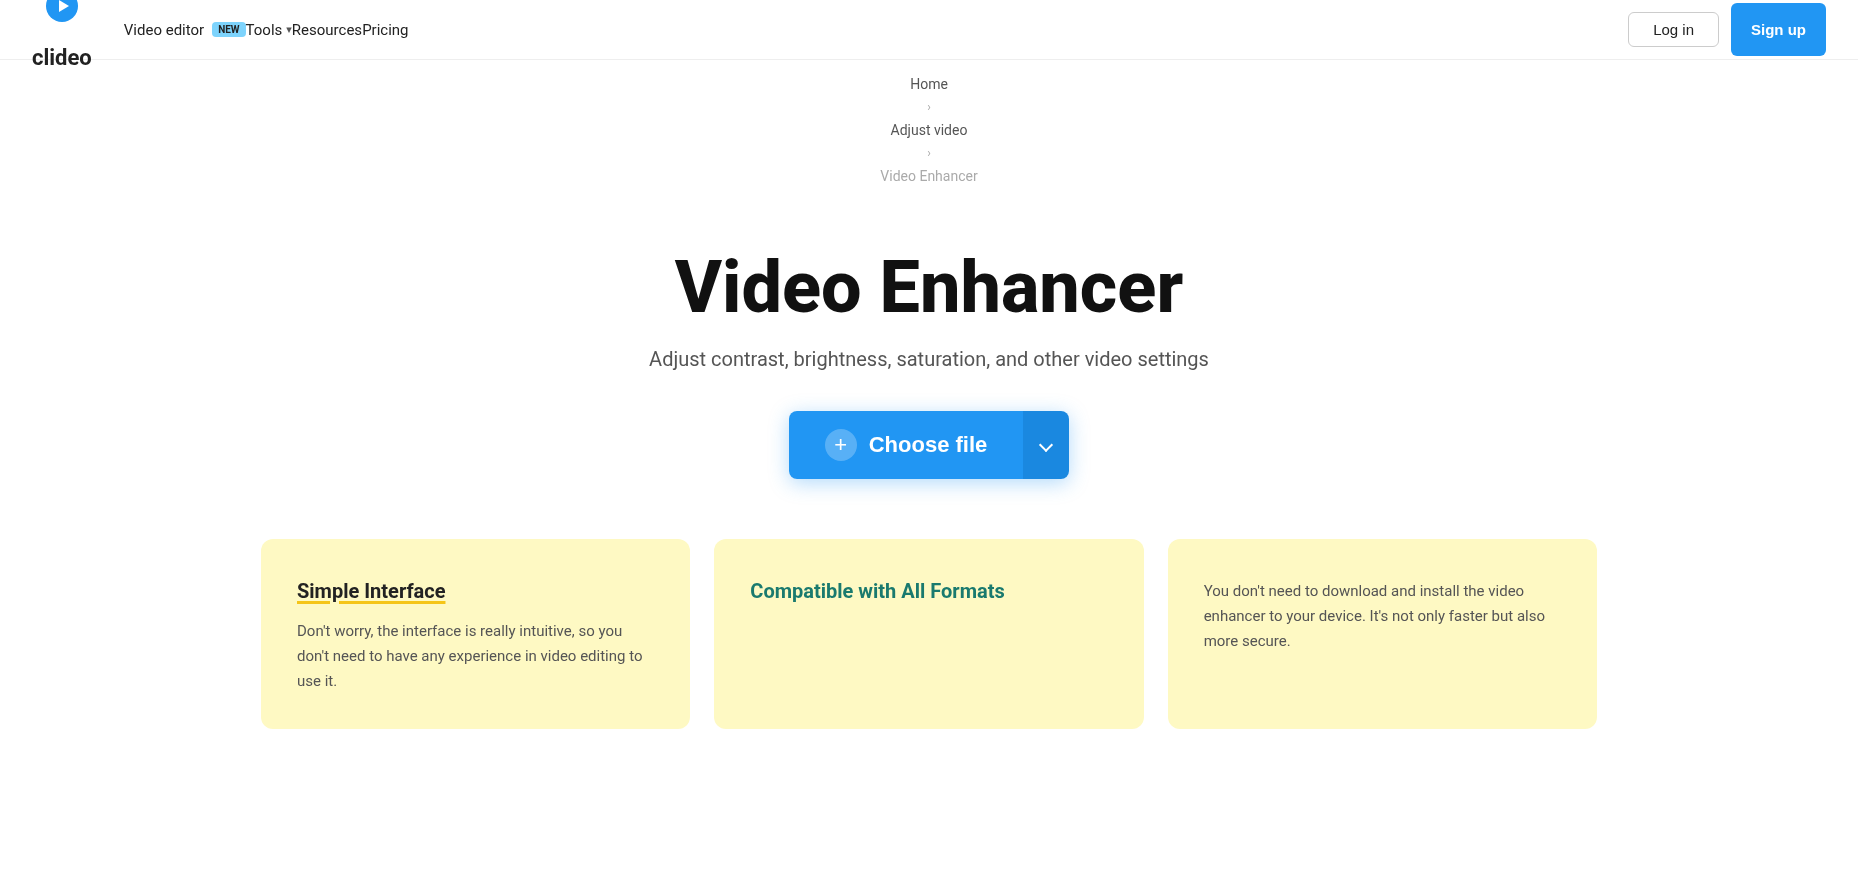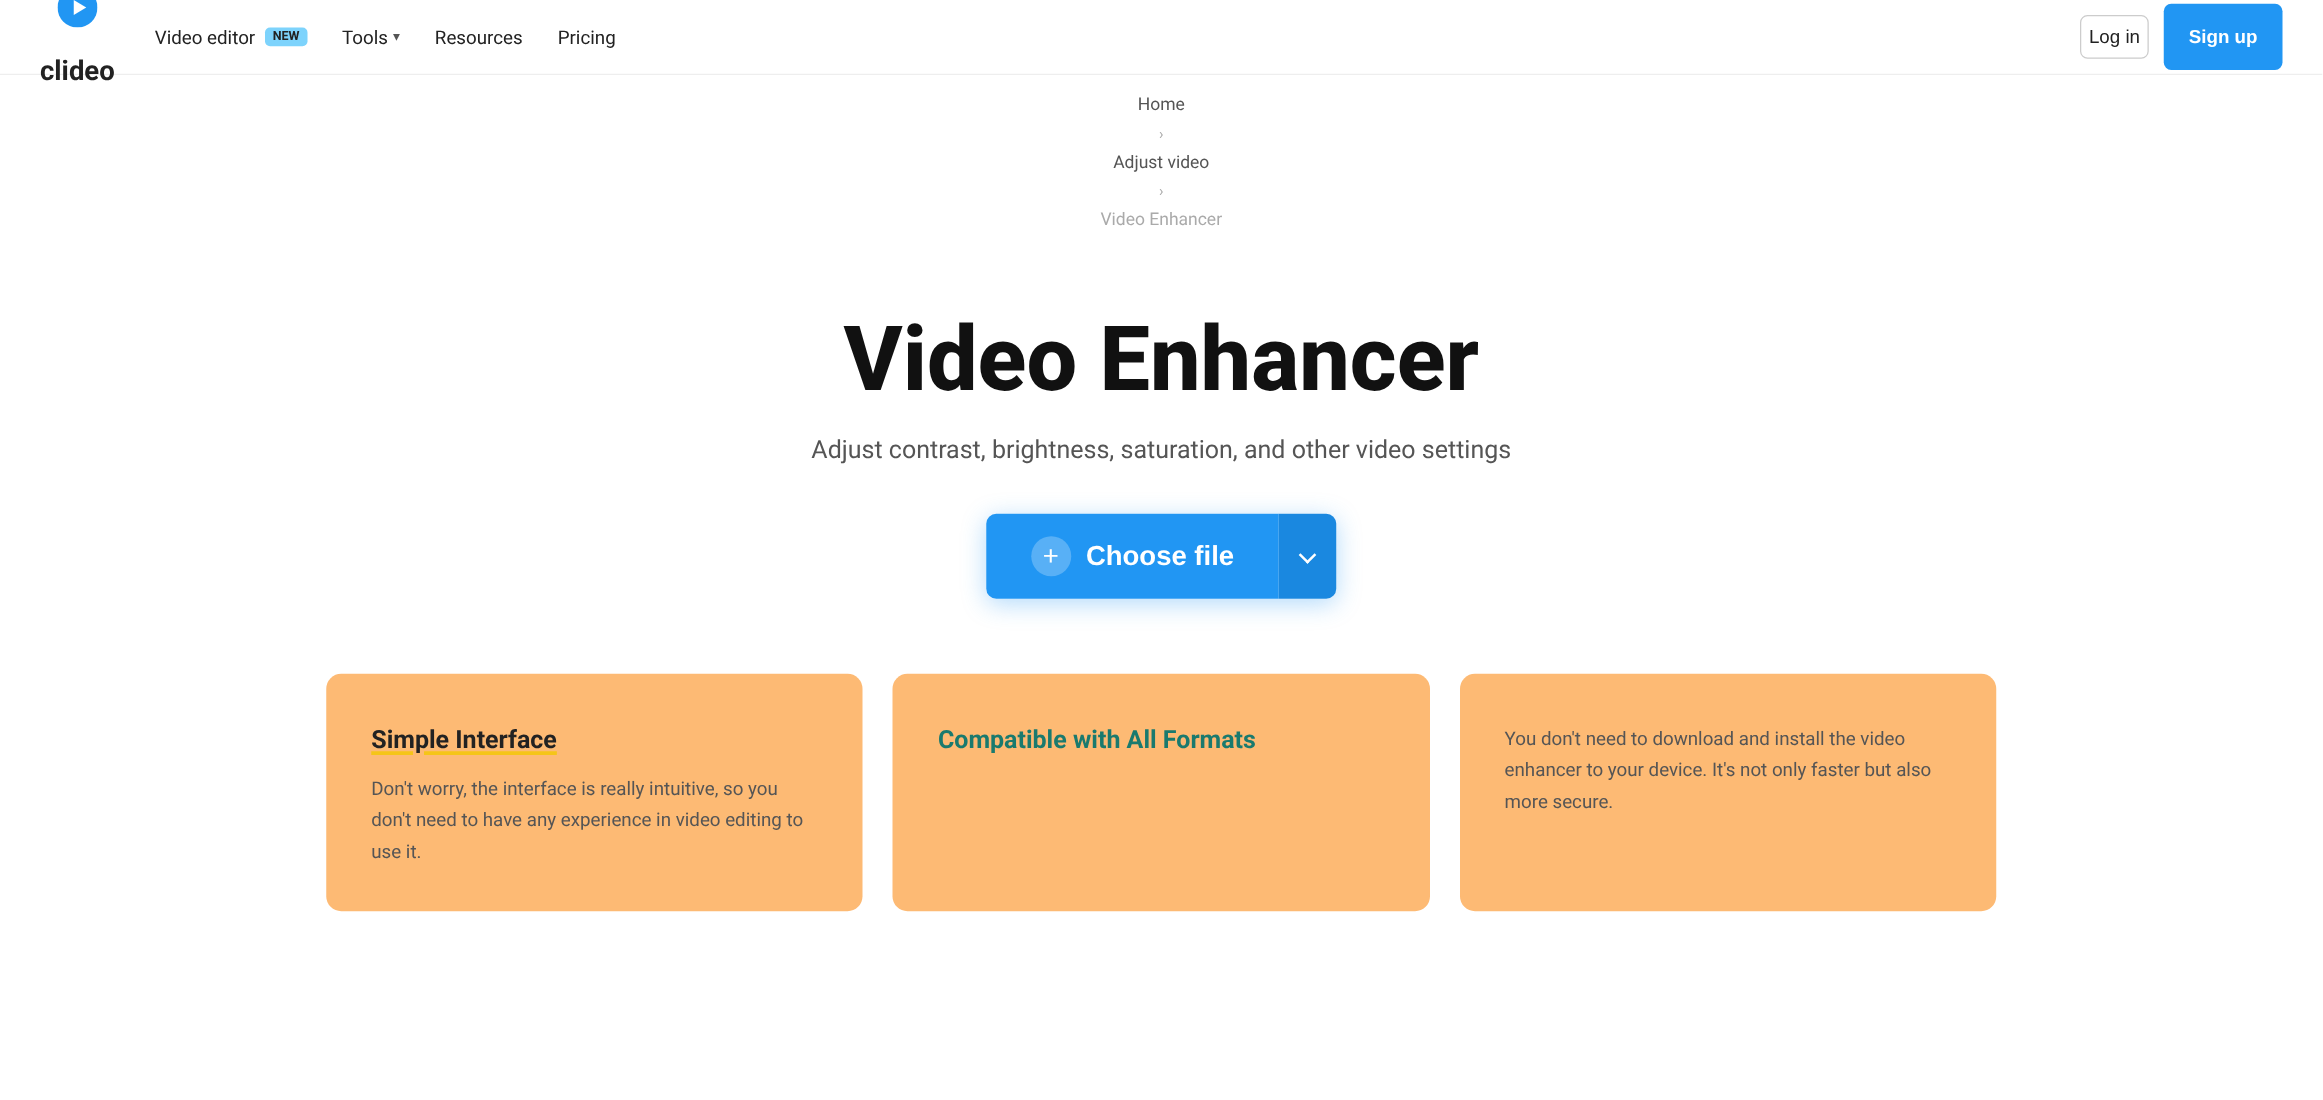--- a/index.html
+++ b/index.html
@@ -26,21 +26,20 @@
       height: 32px;
     }
     .logo-text {
       font-size: 22px;
       font-weight: 700;
       color: #222;
     }
     .nav-links {
       display: flex;
       align-items: center;
-      gap: 28px;
       flex: 1;
     }
     .nav-link {
       font-size: 15px;
       color: #222;
       text-decoration: none;
       cursor: pointer;
       display: flex;
       align-items: center;
       gap: 4px;
@@ -54,21 +53,21 @@
       border-radius: 4px;
       margin-left: 4px;
     }
     .nav-actions {
       display: flex;
       align-items: center;
       gap: 12px;
       margin-left: auto;
     }
     .btn-login {
-      padding: 8px 6px;
+      padding: 8px 24px;
       border: 1px solid #ccc;
       border-radius: 6px;
       background: #fff;
       font-size: 15px;
       cursor: pointer;
       color: #222;
     }
     .btn-signup {
       padding: 18px 20px;
       border: none;
@@ -169,21 +168,21 @@
     
     .features {
       display: flex;
       gap: 24px;
       padding: 0 32px 40px;
       max-width: 1400px;
       margin: 0 auto;
     }
     .feature-card {
       flex: 1;
-      background: #fdba74;
+      background: #fef9c3;
       border-radius: 12px;
       padding: 40px 36px 36px;
     }
     .feature-title {
       font-size: 20px;
       font-weight: 700;
       margin-bottom: 16px;
     }
     .feature-title.yellow-underline {
       text-decoration: underline;

